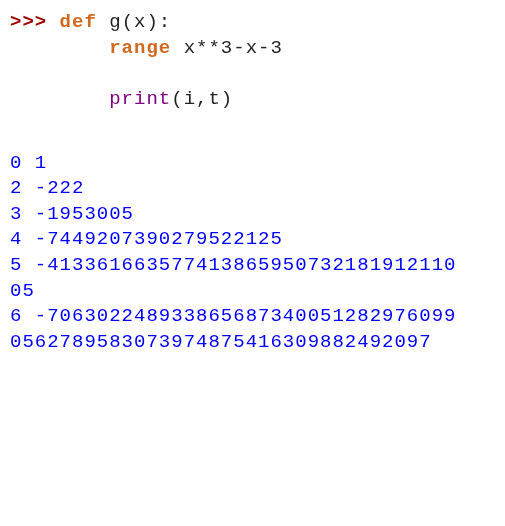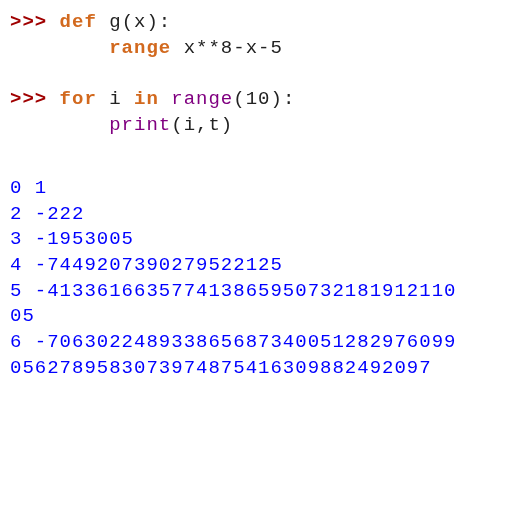--- a/index.html
+++ b/index.html
@@ -46,23 +46,22 @@
       white-space: pre-wrap;
       word-break: break-all;
       line-height: 1.35;
     }
   </style>
 </head>
 <body>
 
 <div class="code-block">
   <div class="line"><span class="prompt">&gt;&gt;&gt; </span><span class="keyword">def</span><span class="default"> g(x):</span></div>
-  <div class="line"><span class="default">        </span><span class="keyword">range</span><span class="default"> x**8-x-5</span></div>
+  <div class="line"><span class="default">        </span><span class="keyword">range</span><span class="default"> x**3-x-3</span></div>
   <div class="line">&nbsp;</div>
-  <div class="line"><span class="prompt">&gt;&gt;&gt; </span><span class="keyword">for</span><span class="default"> i </span><span class="keyword">in</span><span class="builtin"> range</span><span class="default">(10):</span></div>
   <div class="line"><span class="default">        </span><span class="builtin">print</span><span class="default">(i,t)</span></div>
 </div>
 
 <div class="output-block">
   <div class="output-line">0 1</div>
   <div class="output-line">2 -222</div>
   <div class="output-line">3 -1953005</div>
   <div class="output-line">4 -7449207390279522125</div>
   <div class="output-line">5 -413361663577413865950732181912110
 05</div>

